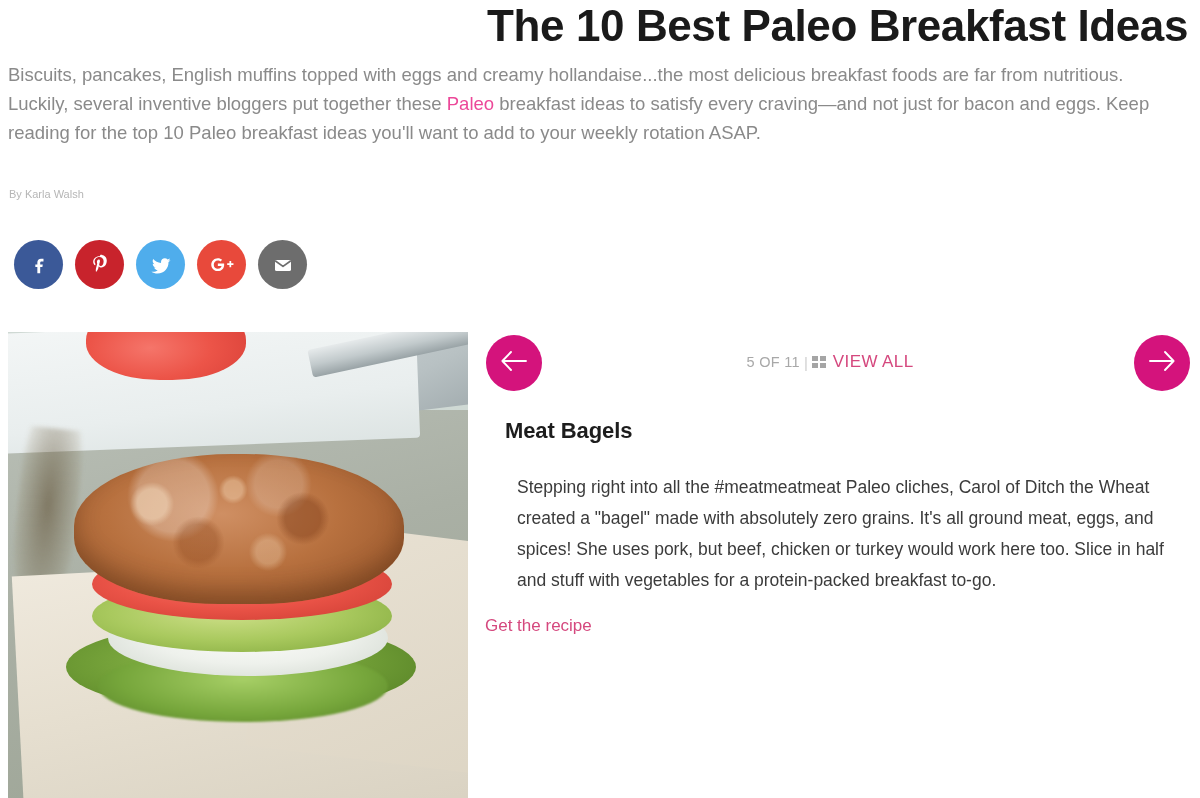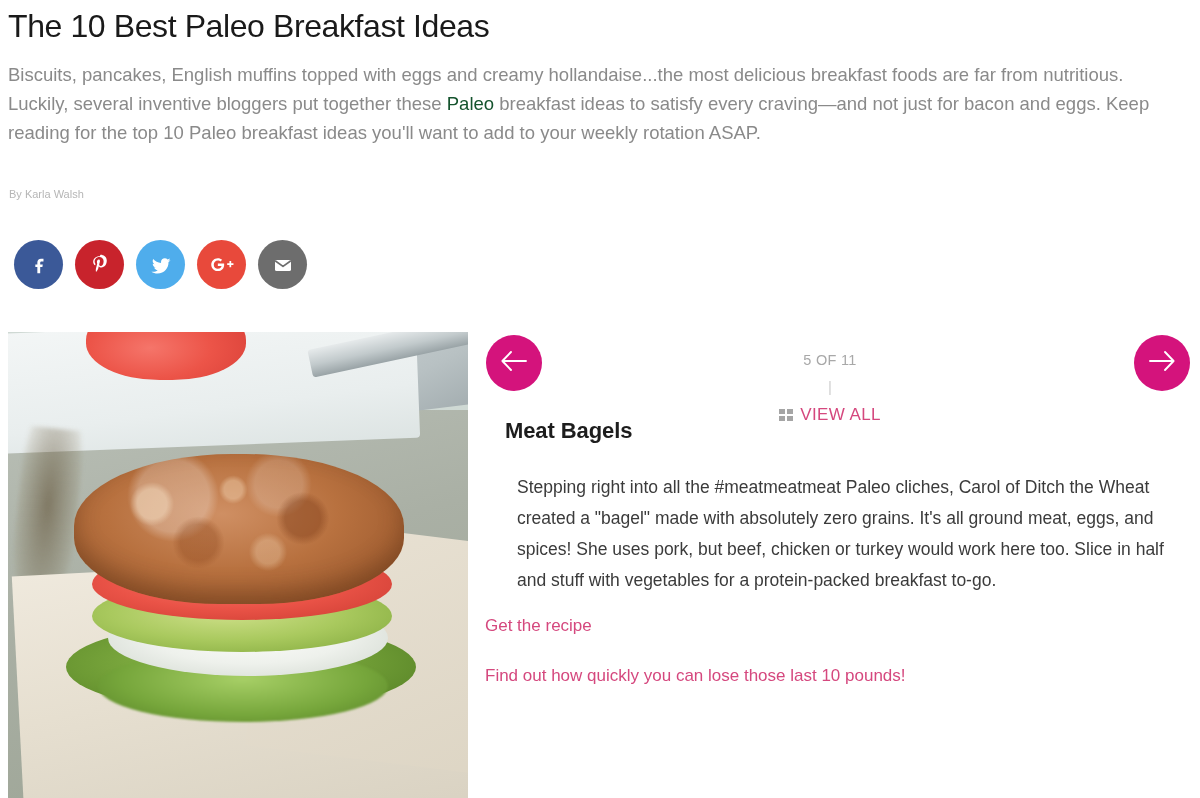--- a/index.html
+++ b/index.html
@@ -18,39 +18,40 @@
     height: 798px;
     background: #ffffff;
   }
 
   
   .article-title {
     position: absolute;
     left: 8px;
     top: 2px;
     width: 1180px;
-    font-size: 32px;
+    font-size: 44px;
     line-height: 48px;
-    font-weight: 400;
+    font-weight: 700;
     color: #1a1a1a;
     letter-spacing: -0.4px;
+    text-align: right;
   }
 
   .article-dek {
     position: absolute;
     left: 8px;
     top: 60px;
     width: 1165px;
     font-size: 18.5px;
     line-height: 29px;
     color: #8a8a8a;
     font-weight: 400;
   }
   .article-dek .dek-link {
-    color: #14532d;
+    color: #ec4899;
     text-decoration: none;
   }
 
   .byline {
     position: absolute;
     left: 9px;
     top: 183px;
     font-size: 11px;
     line-height: 22px;
     color: #b6b6b6;
@@ -207,22 +208,21 @@
   .nav-next { left: 1134px; top: 335px; }
 
   .slide-counter-wrap {
     position: absolute;
     left: 600px;
     top: 352px;
     width: 460px;
     display: flex;
     align-items: center;
     justify-content: center;
-    gap: 10px;
-    flex-direction: column;
+    gap: 4px;
   }
   .slide-counter {
     font-size: 14.5px;
     color: #a8a8a8;
     letter-spacing: .3px;
     font-weight: 400;
   }
   .counter-sep { color: #cfcfcf; font-size: 15px; }
   .view-all {
     display: flex;
@@ -383,15 +383,14 @@
           <i></i>
           <i></i>
       </span>
       <span class="view-all-label">VIEW ALL</span>
     </a>
   </div>
 
   <h2 class="slide-title">Meat Bagels</h2>
   <p class="slide-desc">Stepping right into all the #meatmeatmeat Paleo cliches, Carol of Ditch the Wheat created a "bagel" made with absolutely zero grains. It's all ground meat, eggs, and spices! She uses pork, but beef, chicken or turkey would work here too. Slice in half and stuff with vegetables for a protein-packed breakfast to-go.</p>
   <a class="slide-link link-recipe" href="#">Get the recipe</a>
-  <a class="slide-link link-promo" href="#">Find out how quickly you can lose those last 10 pounds!</a>
 
 </div>
 
 </body></html>

